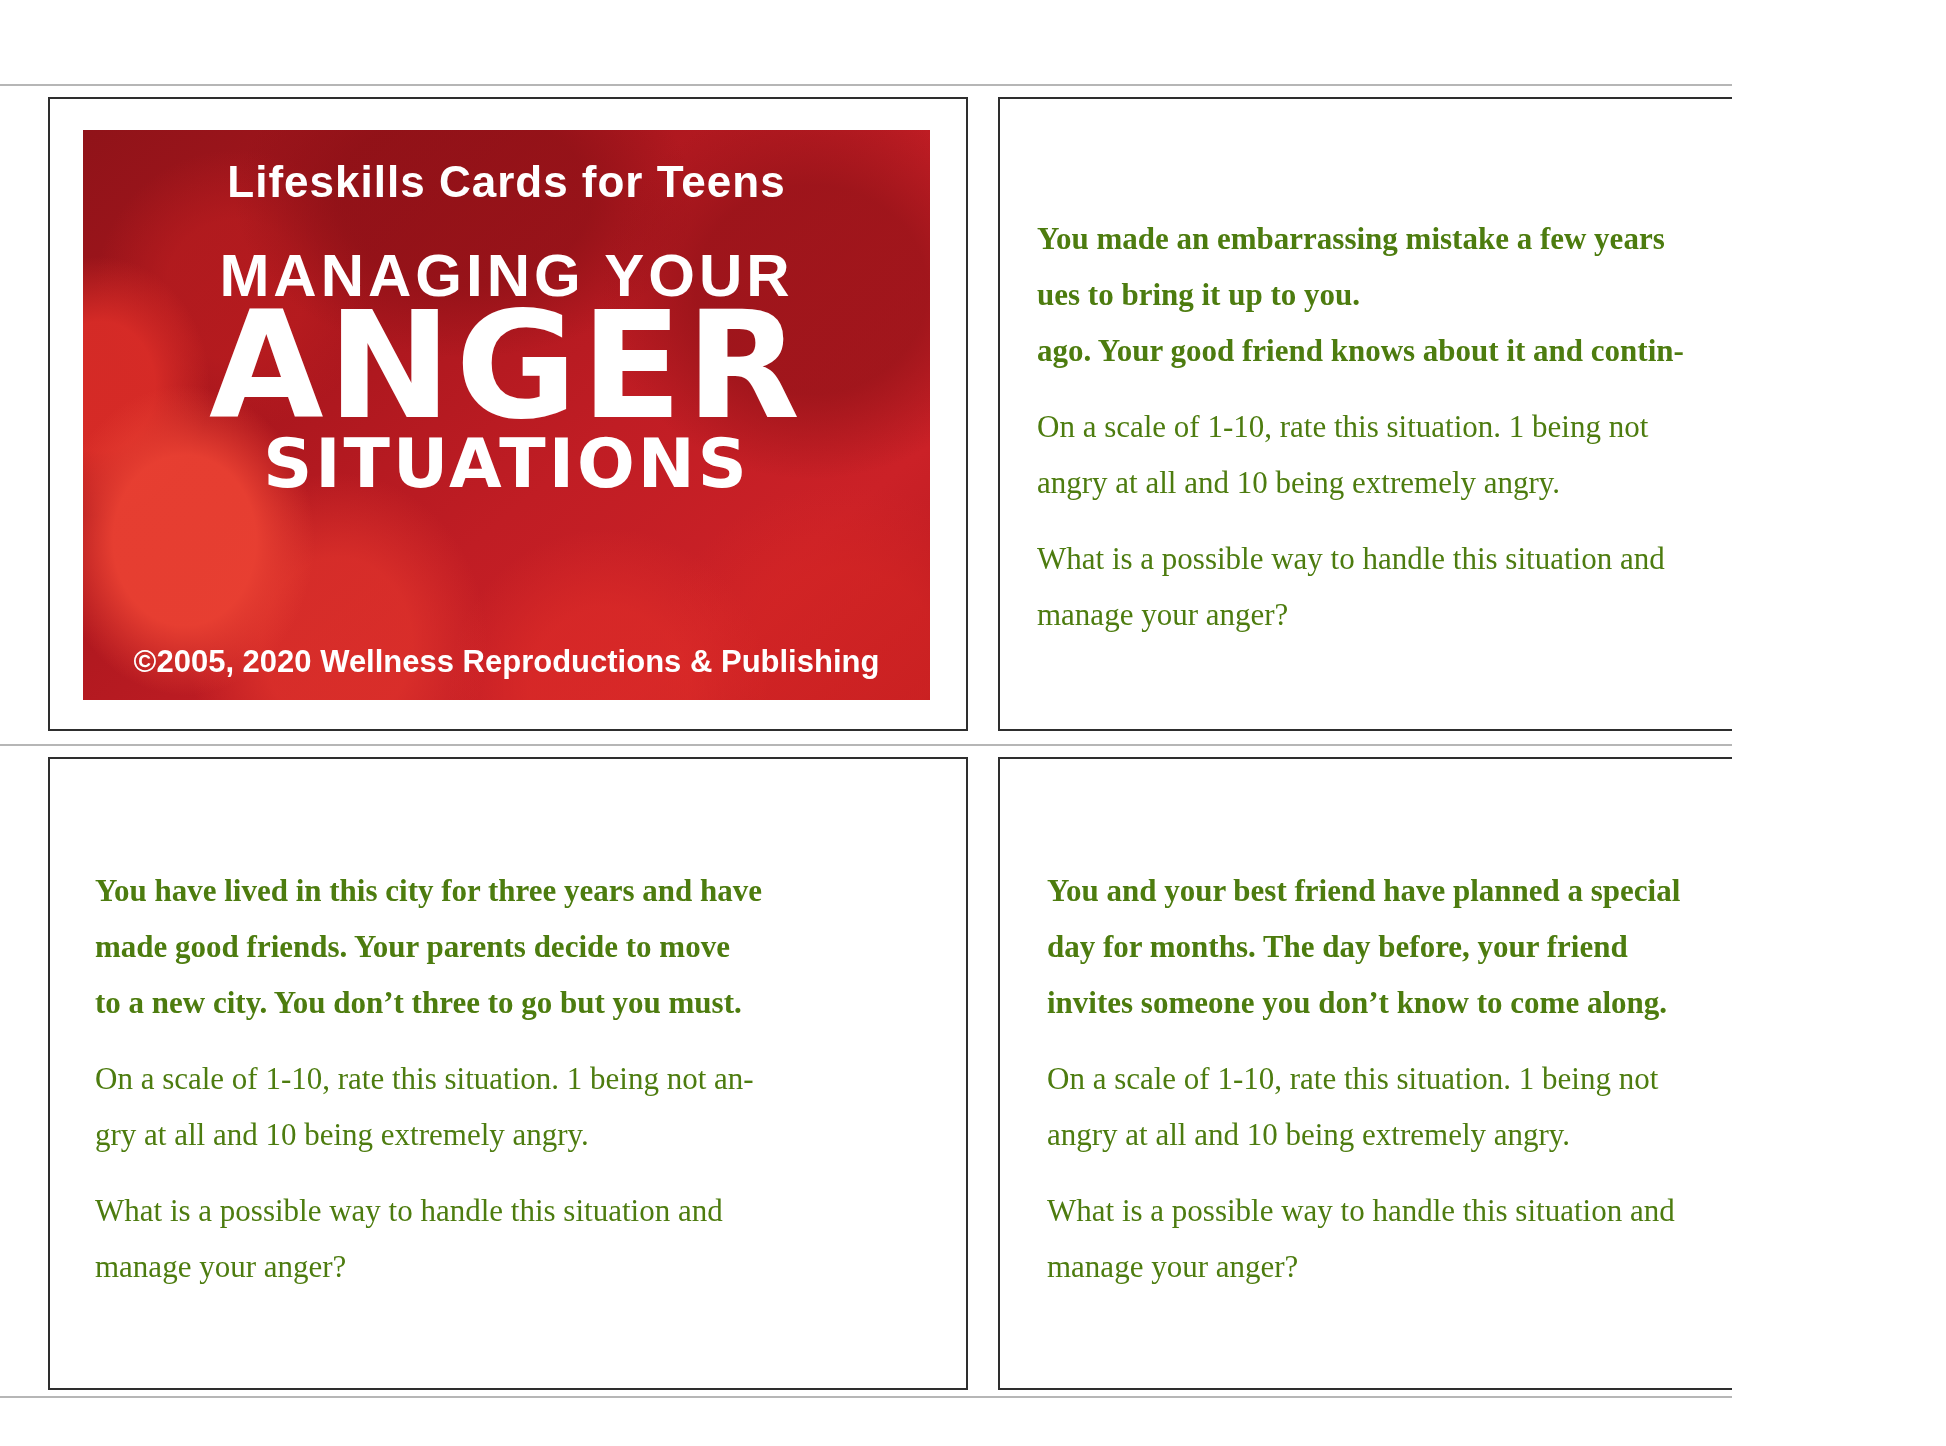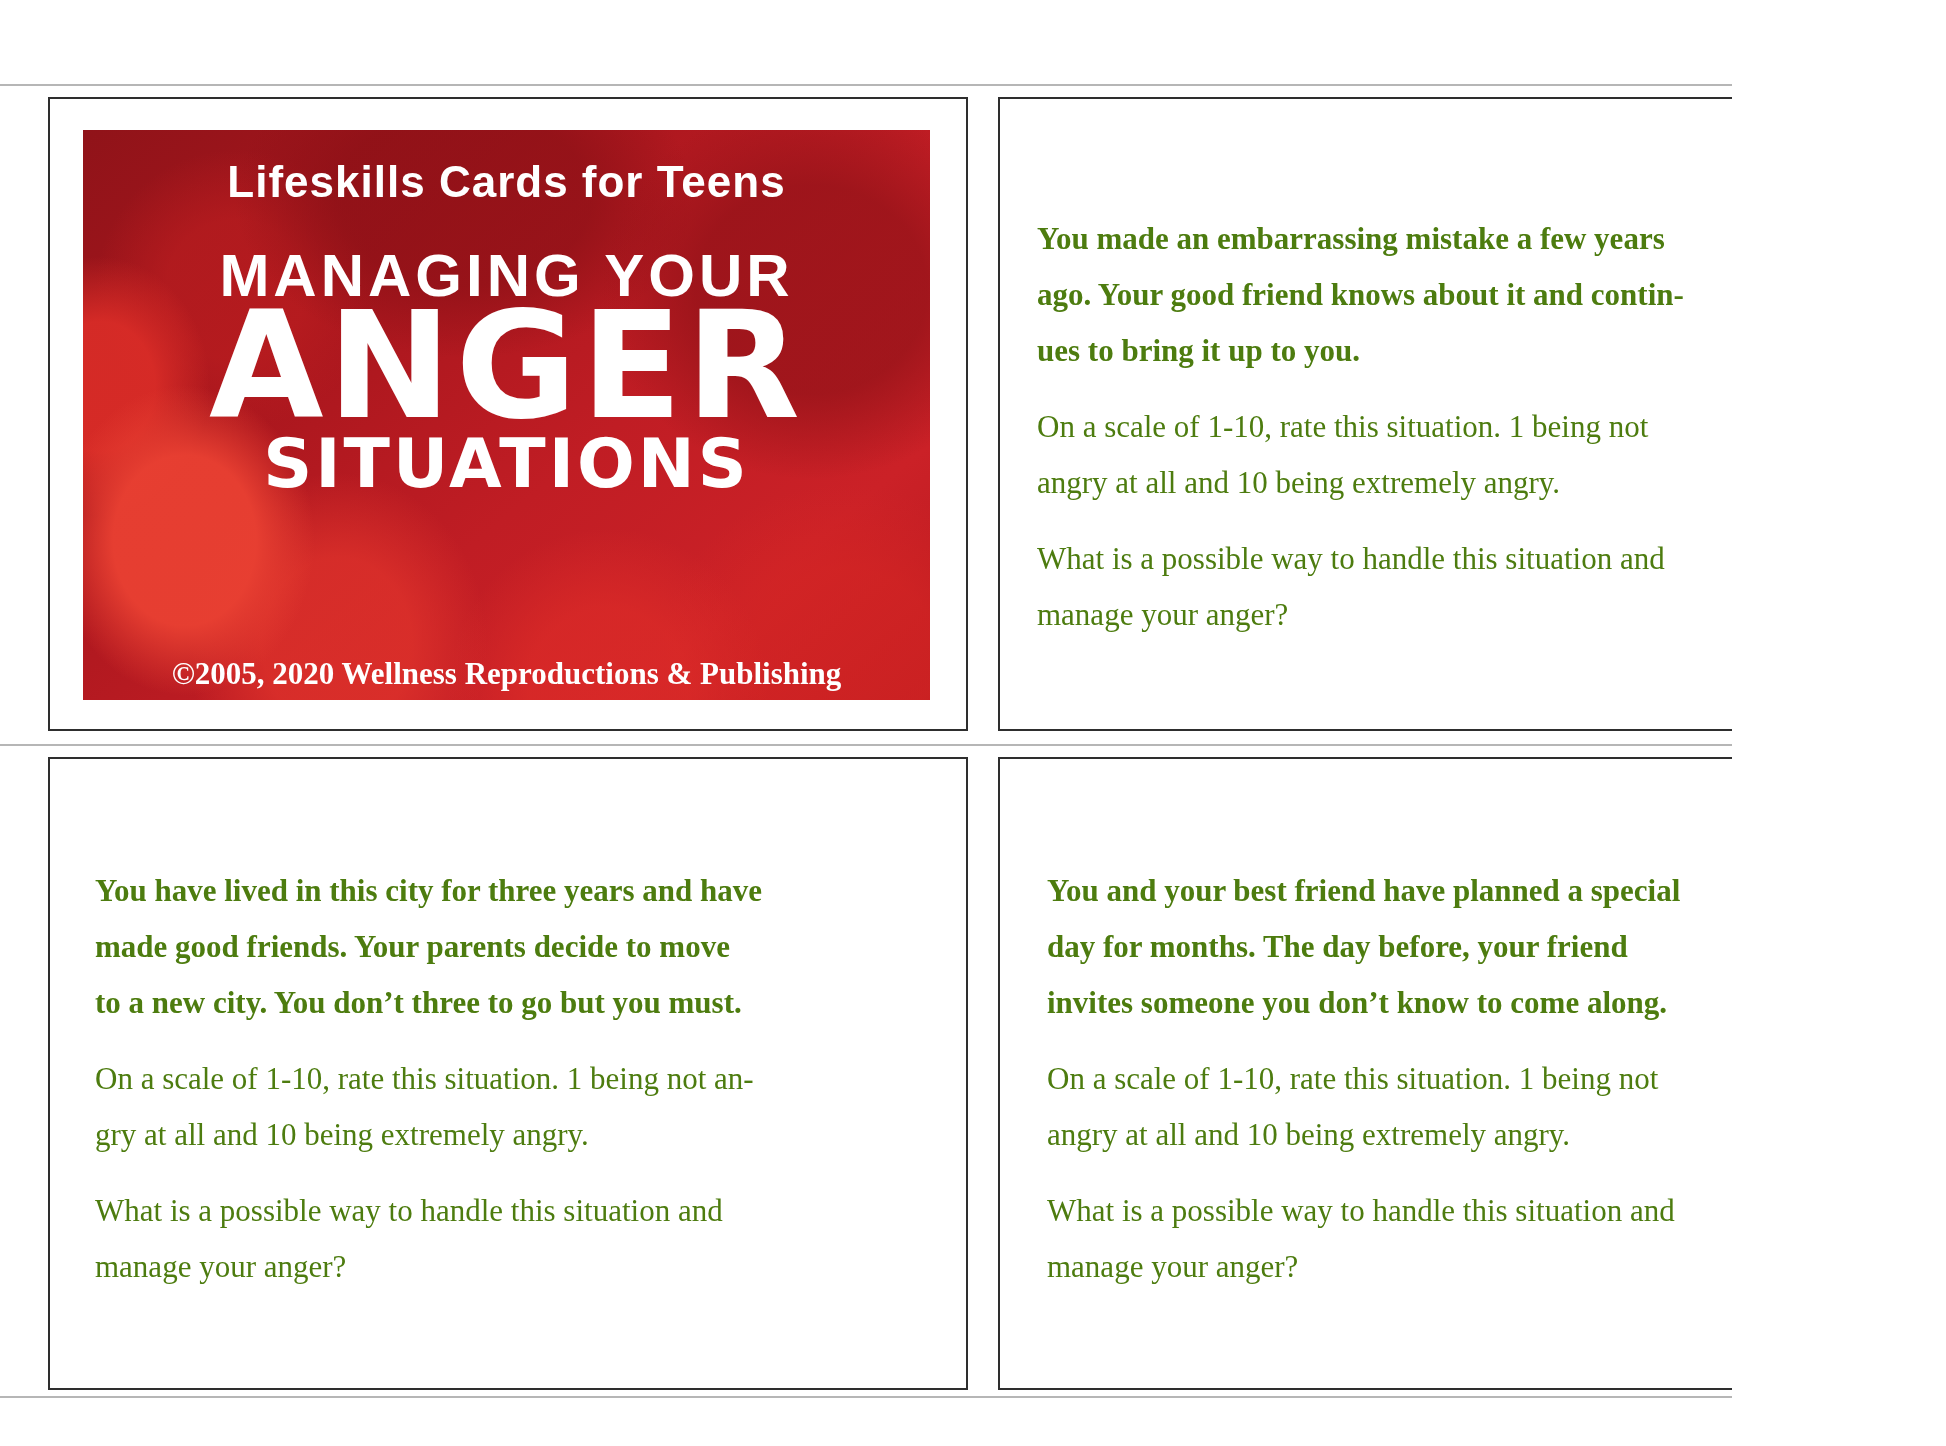--- a/index.html
+++ b/index.html
@@ -78,25 +78,24 @@
   .rc-l3 {
     margin-top: -10px;
     font-family: "DejaVu Sans", sans-serif;
     font-weight: 700;
     font-size: 68px;
     letter-spacing: 3px;
     line-height: 1;
   }
   .rc-copy {
     margin-top: auto;
-    padding-bottom: 4px;
+    padding-bottom: 16px;
     font-size: 31px;
     font-weight: 700;
     line-height: 44px;
-    font-family: Liberation Serif, serif;
   }
 
   
   .text-card { color: #4d7c0f; font-family: Liberation Serif, serif; }
   .para { margin: 0 0 20px 0; font-size: 31px; line-height: 56px; }
   .para.scenario { font-weight: 700; }
   .ln { display: block; white-space: nowrap; }
 </style>
 </head>
 <body>
@@ -115,22 +114,22 @@
       <div class="rc-l3">SITUATIONS</div>
       <div class="rc-copy">
         <div>©2005, 2020 Wellness Reproductions &amp; Publishing</div>
       </div>
     </div>
   </section>
 
   <section class="card text-card pos-tr">
     <p class="para scenario">
       <span class="ln">You made an embarrassing mistake a few years</span>
+      <span class="ln">ues to bring it up to you.</span>
       <span class="ln">ago. Your good friend knows about it and contin-</span>
-      <span class="ln">ues to bring it up to you.</span>
     </p>
     <p class="para">
       <span class="ln">On a scale of 1-10, rate this situation. 1 being not</span>
       <span class="ln">angry at all and 10 being extremely angry.</span>
     </p>
     <p class="para">
       <span class="ln">What is a possible way to handle this situation and</span>
       <span class="ln">manage your anger?</span>
     </p>
   </section>

